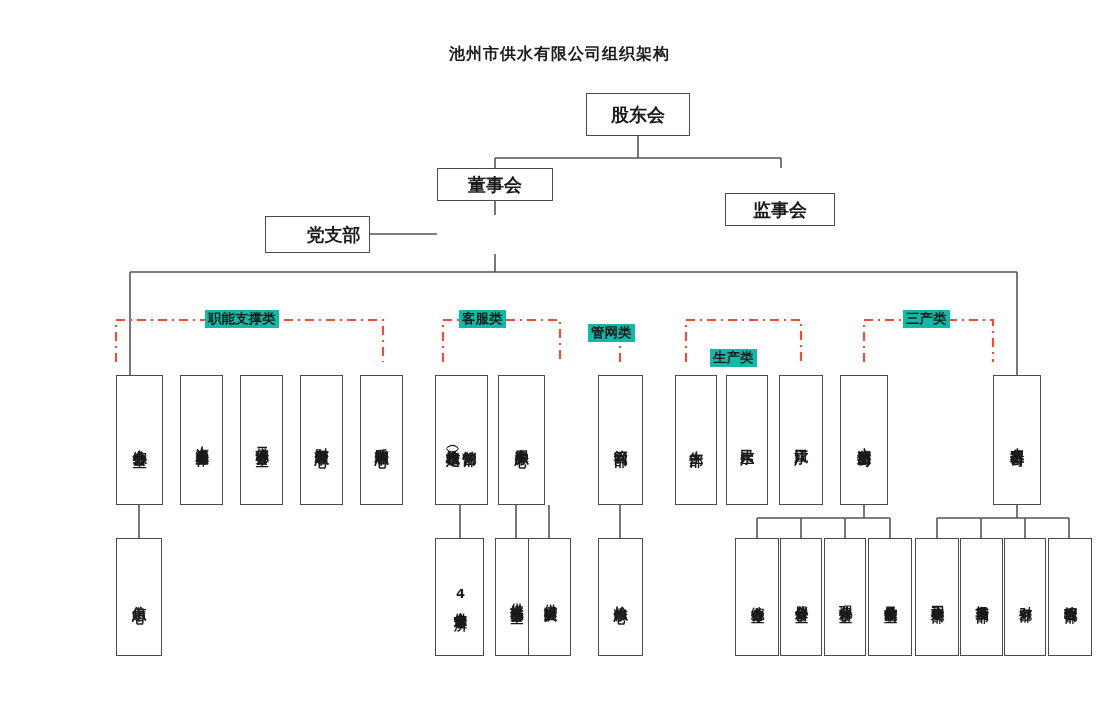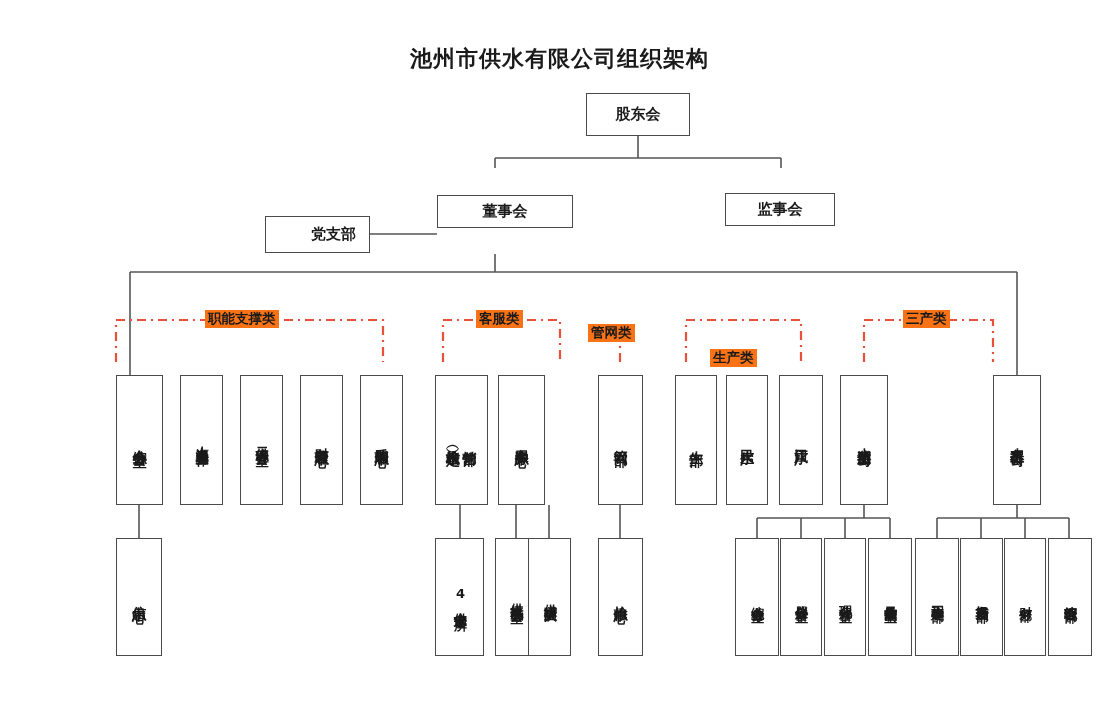--- a/index.html
+++ b/index.html
@@ -6,43 +6,43 @@
   body{
     width:1119px;height:706px;position:relative;overflow:hidden;
     font-family:"DejaVu Sans","Liberation Sans",sans-serif;
     color:#1a1a1a;
   }
   #canvas{position:absolute;left:0;top:0;width:1119px;height:706px;}
   svg.lines{position:absolute;left:0;top:0;width:1119px;height:706px;pointer-events:none;}
 
   .title{
     position:absolute;width:100%;text-align:center;top:44px;left:0;
-    font-size:22px;font-weight:bold;letter-spacing:1px;
+    font-size:16px;font-weight:bold;letter-spacing:1px;
   }
 
   .box{
     position:absolute;box-sizing:border-box;
     border:1.4px solid #4a4a4a;background:#ffffff;
     display:flex;align-items:center;justify-content:center;
     font-size:14px;font-weight:bold;line-height:1.18;
     text-align:center;z-index:3;
   }
   .box.vert{
     writing-mode:vertical-rl;text-orientation:upright;
     letter-spacing:1px;line-height:1.25;
   }
   .box.vert2{
     writing-mode:vertical-rl;text-orientation:upright;
     letter-spacing:1px;line-height:1.15;
   }
   .box.small{font-size:13px;}
-  .box.top{font-size:15px;}
+  .box.top{font-size:18px;}
 
   .cat{
-    position:absolute;z-index:4;background:#f97316;
+    position:absolute;z-index:4;background:#14b8a6;
     font-size:13.5px;font-weight:bold;padding:0 3px;
     white-space:nowrap;text-align:center;
   }
   .twoline{display:flex;flex-direction:row;gap:0px;}
   .twoline span{writing-mode:vertical-rl;text-orientation:upright;}
 </style>
 </head>
 <body>
 
 <div id="canvas">
@@ -99,29 +99,29 @@
       <path d="M620,362 L620,330"></path>
 
       <path d="M686,362 L686,320 L801,320 L801,362"></path>
 
       <path d="M864,362 L864,320 L993,320 L993,362"></path>
     </g>
   </svg>
 
   <div class="box top" style="left:586px;top:93px;width:104px;height:43px;">股东会</div>
 
-  <div class="box top" style="left:437px;top:168px;width:136px;height:33px;margin-top:27px;">董事会</div>
+  <div class="box top" style="left:437px;top:168px;width:116px;height:33px;">董事会</div>
 
   <div class="box top" style="left:725px;top:172px;width:110px;height:33px;margin-top:21px;">监事会</div>
 
   <div class="box top" style="left:265px;top:216px;width:105px;height:37px;padding-left:32px;">党支部</div>
 
 
   <div class="cat" style="left:205px;top:310px;">职能支撑类</div>
-  <div class="cat" style="left:476px;top:310px;">客服类</div>
+  <div class="cat" style="left:459px;top:310px;">客服类</div>
   <div class="cat" style="left:588px;top:324px;">管网类</div>
   <div class="cat" style="left:710px;top:310px;margin-top:39px;">生产类</div>
   <div class="cat" style="left:903px;top:310px;">三产类</div>
 
   <div class="box vert" style="left:116px;top:375px;width:47px;height:130px;">综合办公室</div>
 
   <div class="box vert small" style="left:180px;top:375px;width:43px;height:130px;">人力资源和党群工作</div>
 
   <div class="box vert small" style="left:240px;top:375px;width:43px;height:130px;">二供管理办公室</div>
 

